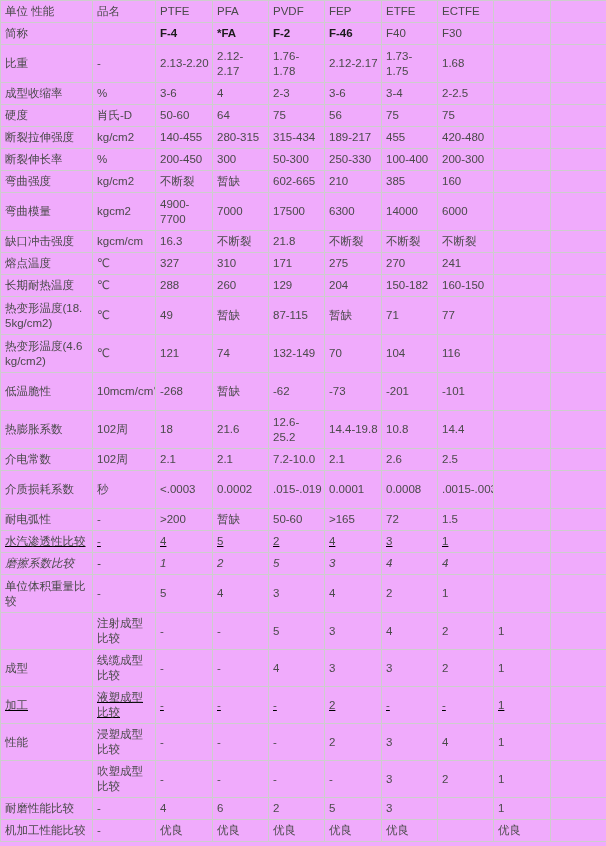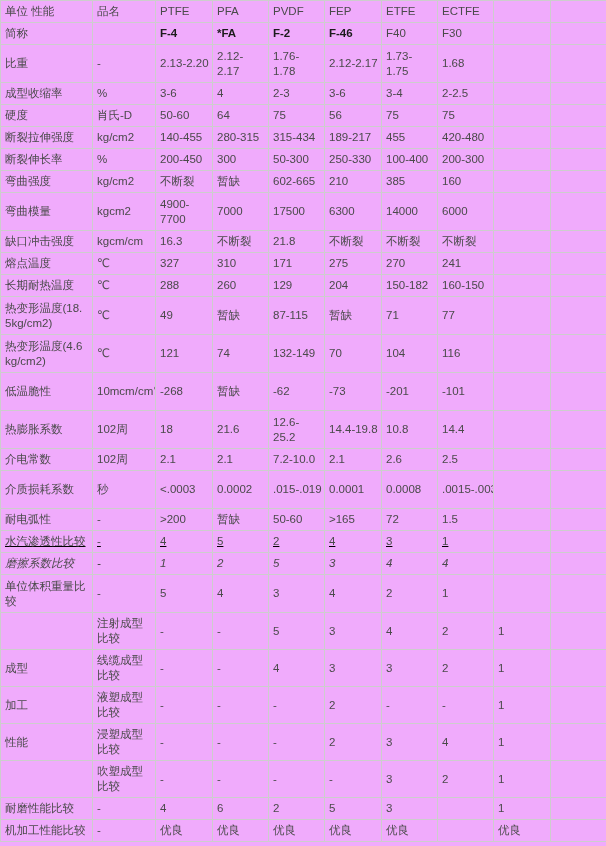--- a/index.html
+++ b/index.html
@@ -349,21 +349,21 @@
 比较</td>
           <td>-</td>
           <td>-</td>
           <td>4</td>
           <td>3</td>
           <td>3</td>
           <td>2</td>
           <td>1</td>
           <td></td>
         </tr>
-        <tr style="height: 37px;">
+        <tr style="height: 37px; text-decoration: underline;">
           <td>加工</td>
           <td>液塑成型
 比较</td>
           <td>-</td>
           <td>-</td>
           <td>-</td>
           <td>2</td>
           <td>-</td>
           <td>-</td>
           <td>1</td>

